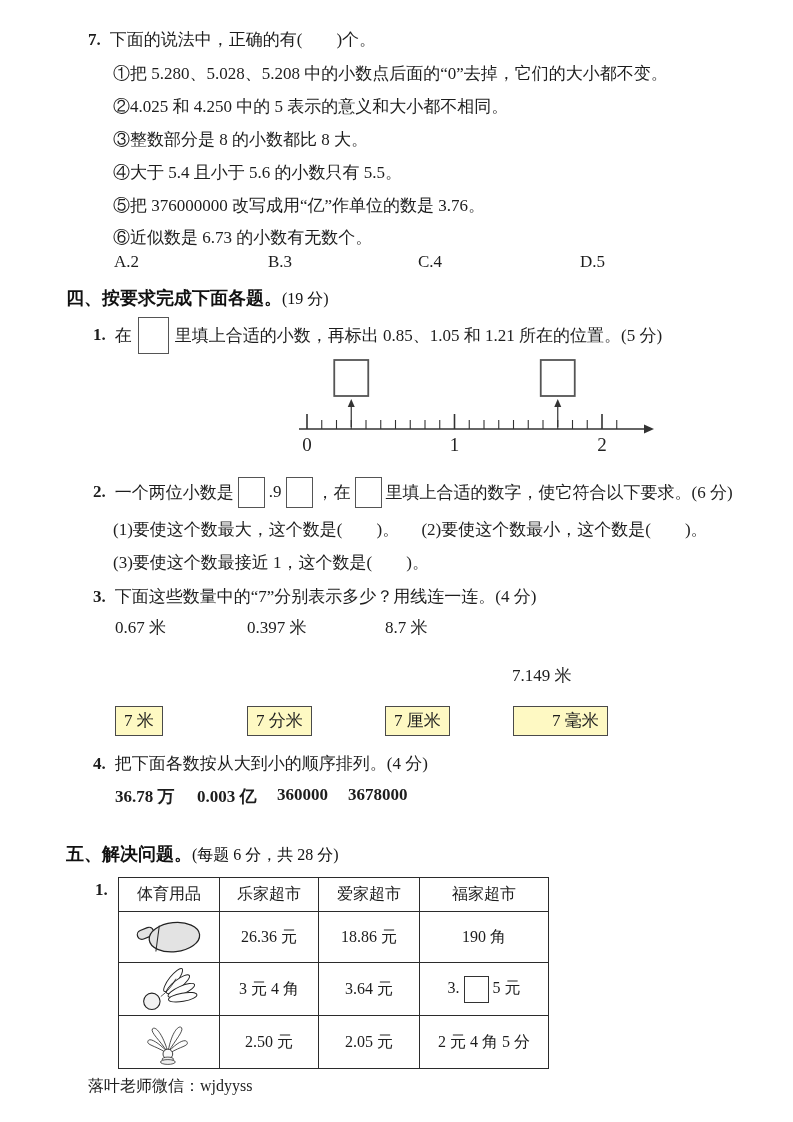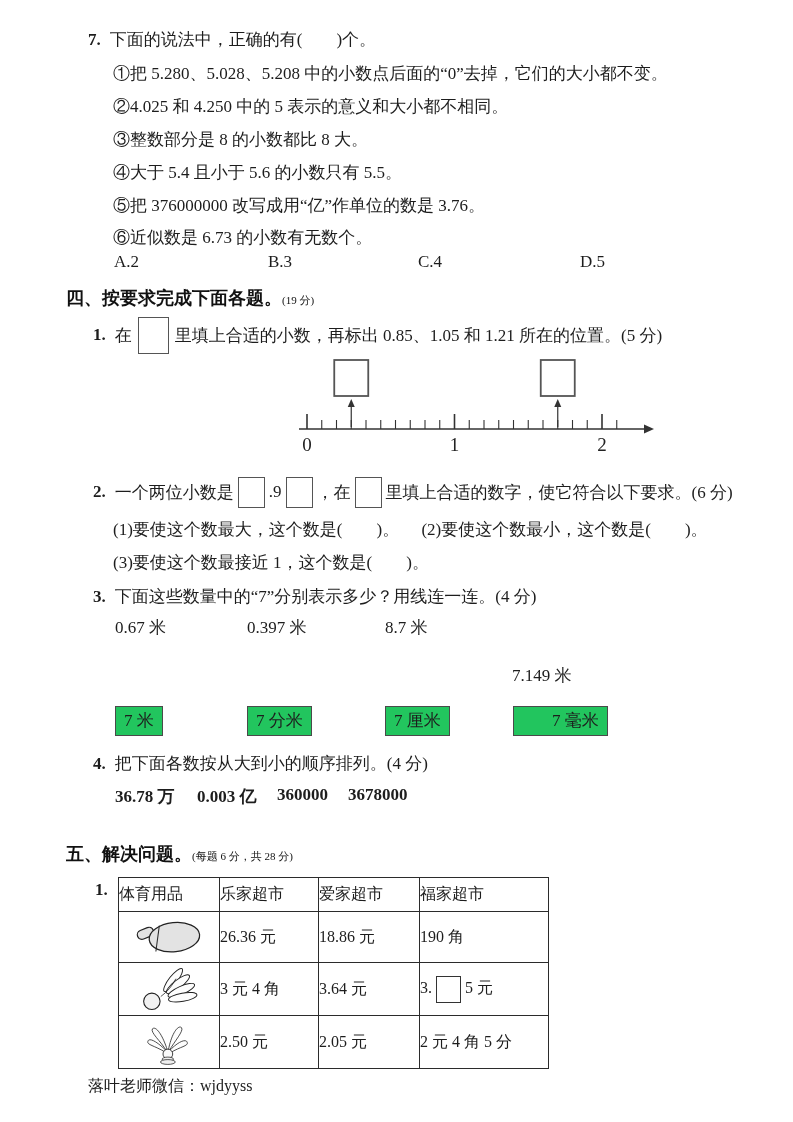--- a/index.html
+++ b/index.html
@@ -5,29 +5,29 @@
   * { margin:0; padding:0; box-sizing:border-box; }
   html,body { background:#ffffff; }
   body {
     width:793px; height:1122px; position:relative; overflow:hidden;
     font-family:"Liberation Serif","DejaVu Serif",serif; color:#1d1d1d;
   }
   .abs { position:absolute; }
   .line { font-size:17px; white-space:nowrap; }
   .qnum { font-weight:bold; margin-right:9px; }
   .sec-title { font-family:"Liberation Sans","DejaVu Sans",sans-serif; font-weight:bold; font-size:18px; color:#111; white-space:nowrap; }
-  .sec-score { font-family:"Liberation Serif","DejaVu Serif",serif; font-weight:normal; font-size:11px; }
+  .sec-score { font-family:"Liberation Serif","DejaVu Serif",serif; font-weight:normal; font-size:16px; }
   .inline-box { display:inline-block; width:31px; height:37px; border:1.6px solid #555; vertical-align:middle; margin:0 6px; background:#fff; }
   .small-box { width:27px; height:31px; margin:0 4px; }
   .cell-box { display:inline-block; width:25px; height:27px; border:1.5px solid #333; vertical-align:middle; margin:0 4px; background:#fff; }
-  .unit-box { display:inline-block; border:1.6px solid #4a4a4a; padding:2px 8px 3px; font-size:17px; background:#22c55e; }
+  .unit-box { display:inline-block; border:1.6px solid #4a4a4a; padding:2px 8px 3px; font-size:17px; background:#fef9c3; }
   .opt { position:absolute; font-size:17px; }
   table.price { border-collapse:collapse; table-layout:fixed; background:#fff; }
   table.price th, table.price td {
-    border:1.6px solid #2b2b2b; text-align:left; vertical-align:middle;
+    border:1.6px solid #2b2b2b; text-align:center; vertical-align:middle;
     font-weight:normal; font-size:16px; padding:0;
   }
   table.price th { height:34px; }
   table.price td { height:50px; }
   .icon-cell svg { display:block; margin:2px auto; }
   .gap-r { margin-right:18px; }
 </style>
 </head>
 <body>
 

